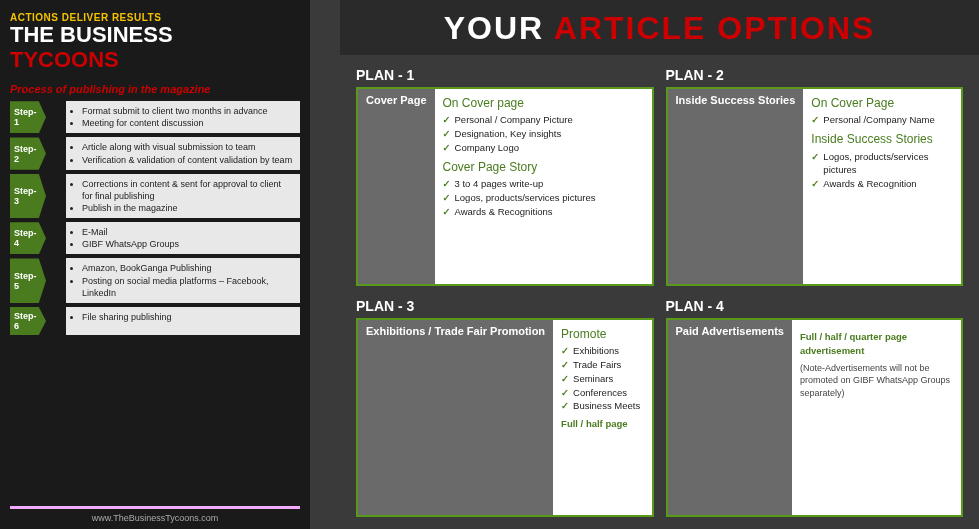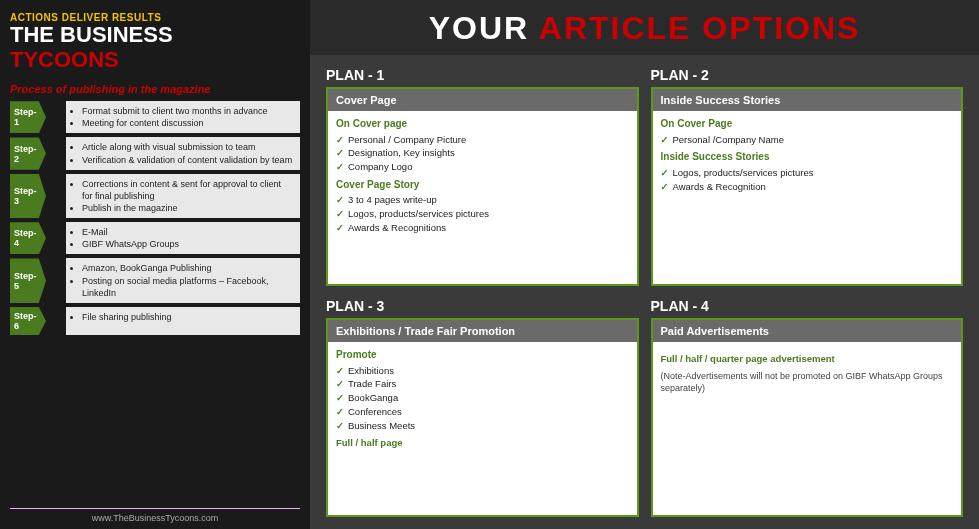--- a/index.html
+++ b/index.html
@@ -93,29 +93,30 @@
     .step-content ul {
       padding-left: 10px;
     }
 
     .website {
       color: #aaaaaa;
       font-size: 9px;
       text-align: center;
       margin-top: 6px;
       padding-top: 4px;
-      border-top: 1px solid #f0abfc;
+      border-top: 3px solid #f0abfc;
     }
 
     
     .right-panel {
       flex: 1;
       background: #3a3a3a;
       display: flex;
       flex-direction: column;
+      padding-left: 30px;
     }
 
     .right-header {
       background: #2a2a2a;
       padding: 10px 20px 8px 20px;
       text-align: center;
     }
 
     .right-title {
       font-size: 32px;
@@ -146,21 +147,21 @@
       color: white;
       font-size: 14px;
       font-weight: bold;
       margin-bottom: 4px;
     }
 
     .plan-card {
       border: 2px solid #5a9a1a;
       flex: 1;
       display: flex;
-      flex-direction: column;
+      flex-direction: row;
       overflow: hidden;
     }
 
     .plan-card-header {
       background: #6a6a6a;
       color: white;
       font-size: 11px;
       font-weight: bold;
       padding: 5px 8px;
     }
@@ -169,22 +170,22 @@
       background: white;
       padding: 6px 8px;
       font-size: 9.5px;
       color: #222;
       flex: 1;
       line-height: 1.45;
     }
 
     .plan-card-body .section-title {
       color: #4a7c1f;
-      font-weight: bold;
-      font-size: 10px;
+      font-weight: normal;
+      font-size: 12px;
       margin-top: 4px;
       margin-bottom: 1px;
     }
 
     .plan-card-body .section-title:first-child {
       margin-top: 0;
     }
 
     .plan-card-body ul {
       padding-left: 12px;
@@ -338,21 +339,21 @@
       </div>
       <div class="plan-section">
         <div class="plan-label">PLAN - 3</div>
         <div class="plan-card">
           <div class="plan-card-header">Exhibitions / Trade Fair Promotion</div>
           <div class="plan-card-body">
             <div class="section-title">Promote</div>
             <ul>
               <li>Exhibitions</li>
               <li>Trade Fairs</li>
-              <li>BookGanga</li>
+              <li>Seminars</li>
               <li>Conferences</li>
               <li>Business Meets</li>
             </ul>
             <div class="bold-green">Full / half page</div>
           </div>
         </div>
       </div>
       <div class="plan-section">
         <div class="plan-label">PLAN - 4</div>
         <div class="plan-card">

